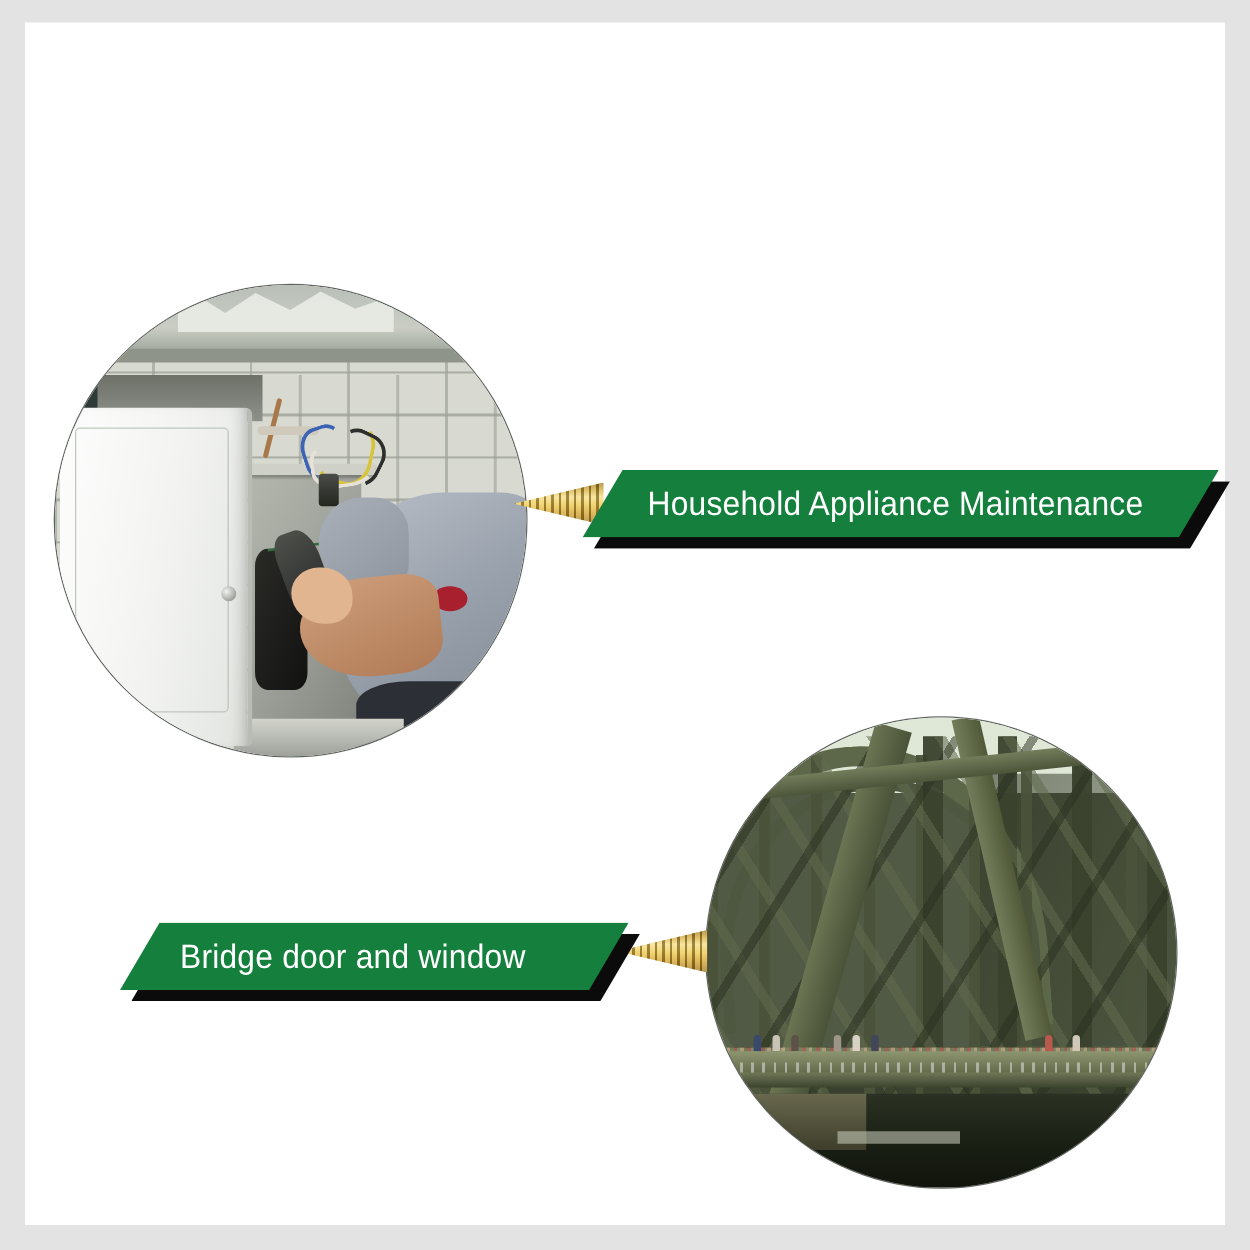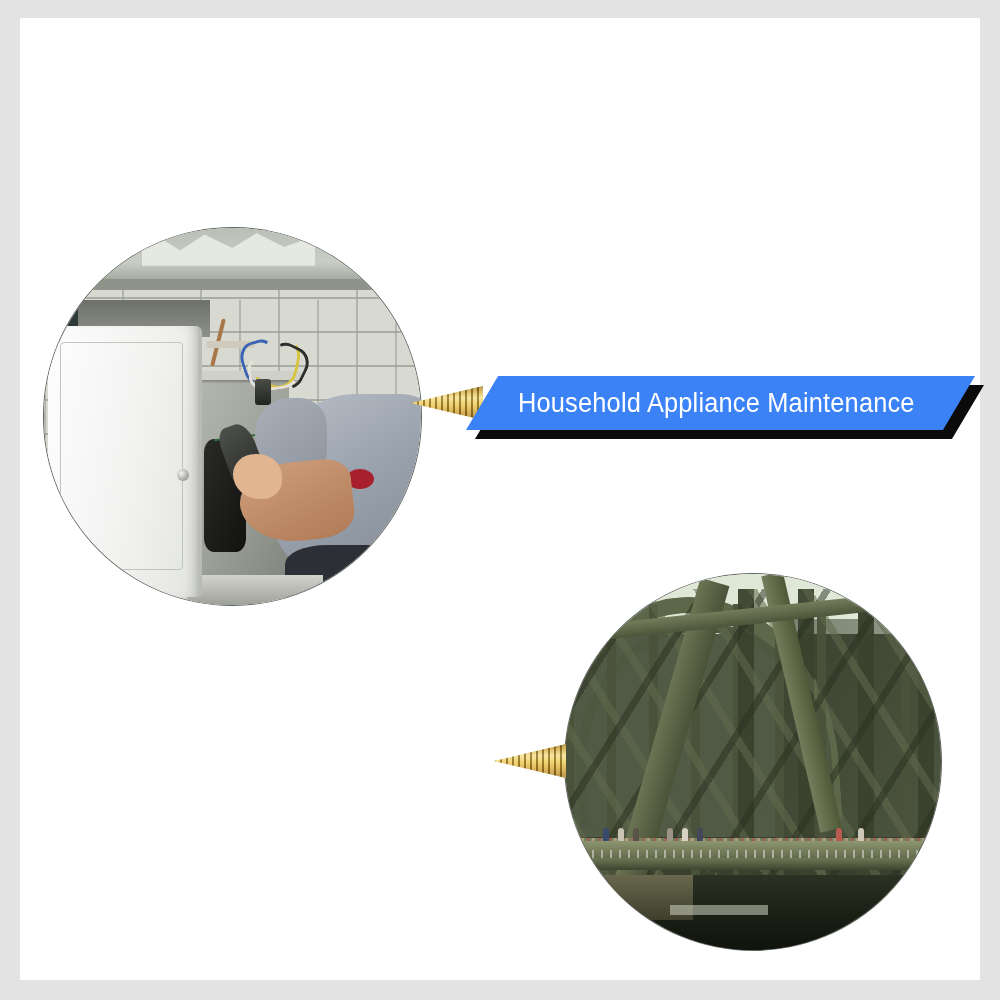--- a/index.html
+++ b/index.html
@@ -303,21 +303,21 @@
   #bit-2{ left:494px; top:744px; width:72px; height:34px; }
 
   
   .label-banner{ position:absolute; }
   .banner-shadow{
     position:absolute; left:9px; top:9px; width:100%; height:100%;
     background:#0b0b0b;
   }
   .banner-body{
     position:absolute; inset:0;
-    background:#3b82f6;
+    background:#15803d;
     display:flex; align-items:center;
   }
   .banner-text{
     color:#ffffff;
     font-size:27px;
     font-weight:normal;
     letter-spacing:0.2px;
     white-space:nowrap;
     font-family:"Liberation Sans","DejaVu Sans",sans-serif;
     transform:scaleX(0.94);
@@ -430,14 +430,20 @@
       <div class="br-water"></div>
       <div class="br-bank"></div>
       <div class="br-underlight"></div>
     </div>
   </div>
 
   <div id="bit-2" class="drill-bit">
     <div class="bit-cone"></div>
   </div>
 
+  <div id="banner-bridge" class="label-banner">
+    <div class="banner-shadow"></div>
+    <div class="banner-body">
+      <span class="banner-text">Bridge door and window</span>
+    </div>
+  </div>
 
 </div>
 
 </body></html>

